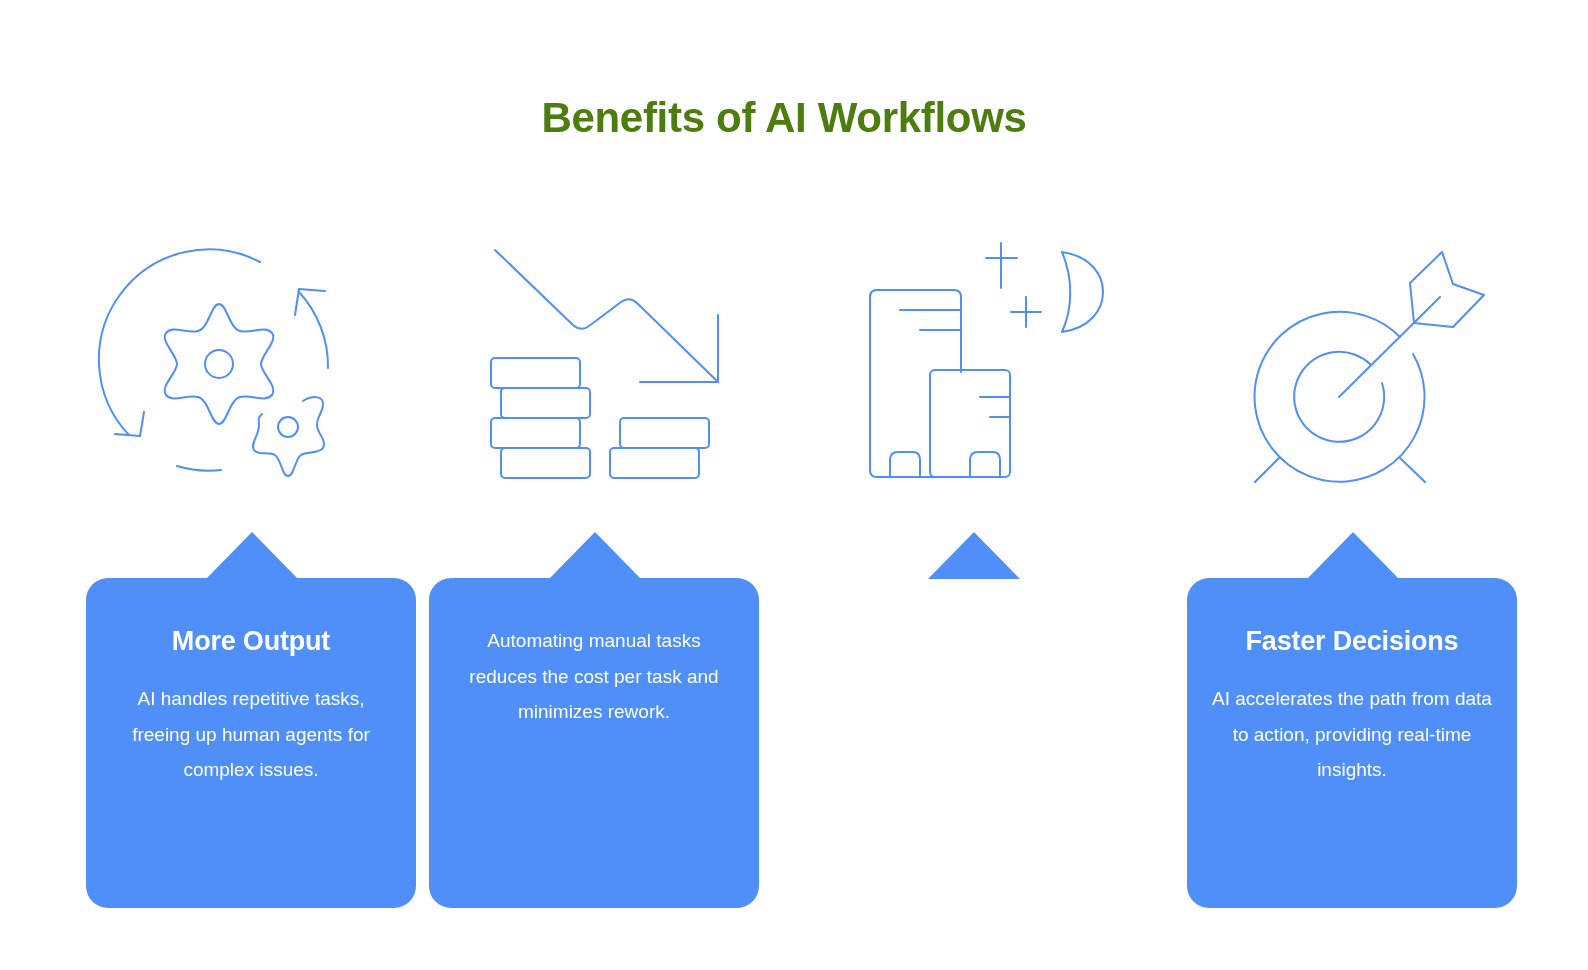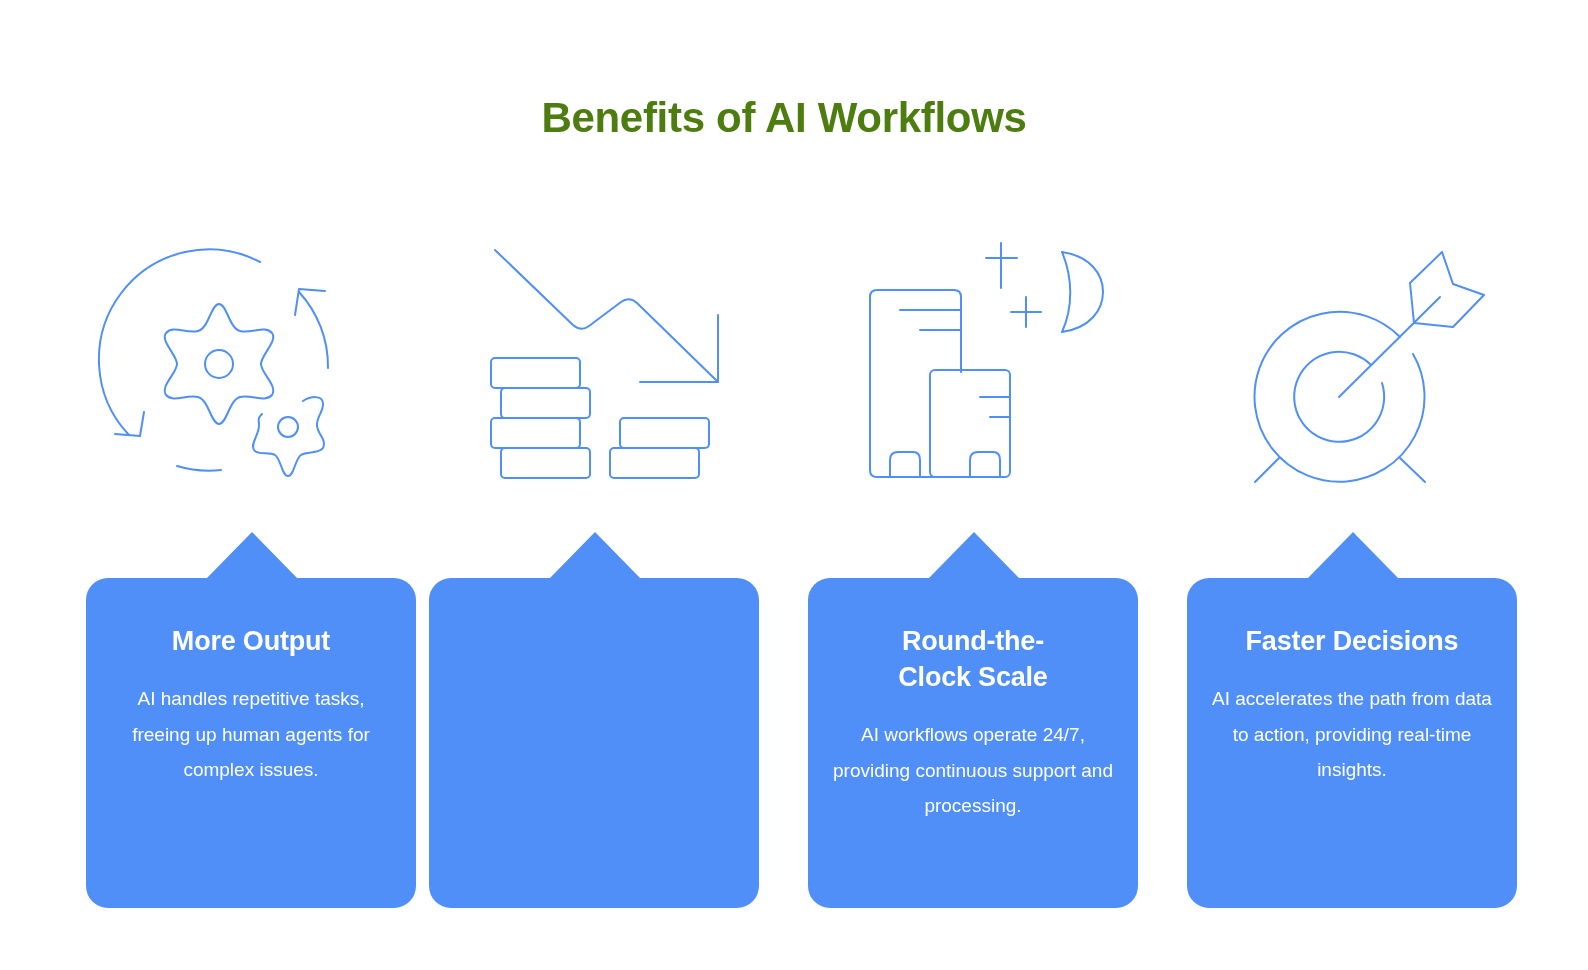--- a/index.html
+++ b/index.html
@@ -80,29 +80,26 @@
   <div class="pointer"></div>
   <div class="box">
     <div class="heading">More Output</div>
     <div class="desc">AI handles repetitive tasks, freeing up human agents for complex issues.</div>
   </div>
 </div>
 
 <div class="card" style="left:429px;">
   <div class="pointer"></div>
   <div class="box">
+    <div class="desc">Automating manual tasks reduces the cost per task and minimizes rework.</div>
   </div>
 </div>
 
 <div class="card" style="left:808px;">
   <div class="pointer"></div>
-  <div class="box">
-    <div class="heading" style="padding:0 40px;">Round-the-Clock Scale</div>
-    <div class="desc">AI workflows operate 24/7, providing continuous support and processing.</div>
-  </div>
 </div>
 
 <div class="card" style="left:1187px;padding-left:40px;">
   <div class="pointer"></div>
   <div class="box">
     <div class="heading">Faster Decisions</div>
     <div class="desc">AI accelerates the path from data to action, providing real-time insights.</div>
   </div>
 </div>
 

